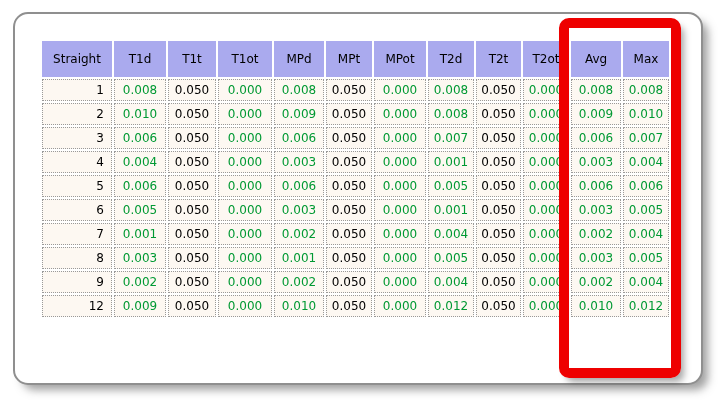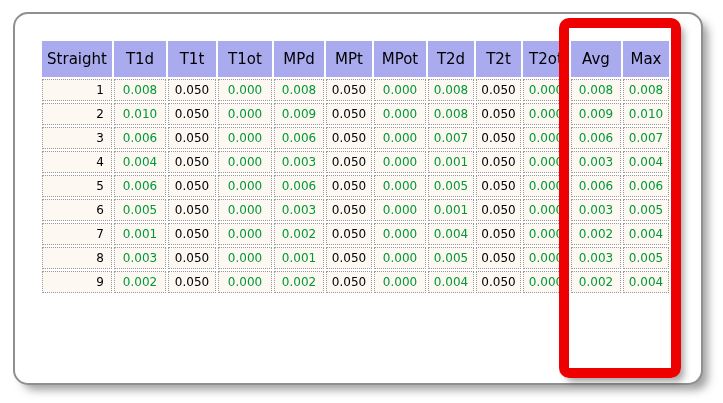--- a/index.html
+++ b/index.html
@@ -21,21 +21,21 @@
   table.stats{
     position:absolute;left:40px;top:39px;z-index:2;
     border-collapse:separate;border-spacing:2px;table-layout:fixed;width:631px;
   }
   col.c0{width:70px}  col.c1{width:52px}  col.c2{width:48px}  col.c3{width:54px}
   col.c4{width:50px}  col.c5{width:46px}  col.c6{width:52px}  col.c7{width:46px}
   col.c8{width:45px}  col.c9{width:46px}  col.c10{width:50px} col.c11{width:46px}
 
   th{
     background:var(--header-bg,#aaaaee);color:var(--header-text,#000);
-    font-size:15px;font-weight:normal;height:36px;padding:0 1px;
+    font-size:12px;font-weight:normal;height:36px;padding:0 1px;
     box-sizing:border-box;vertical-align:middle;
   }
   td{
     box-sizing:border-box;height:22px;padding:0 3px;
     border:1px dotted var(--dotted-border,#999);
     background:var(--cell-bg,#fdf8f2);
     font-size:12px;text-align:center;vertical-align:middle;white-space:nowrap;
   }
   td.rowhead{text-align:right;padding-right:7px;color:#000;}
   td.green{color:var(--green-value,#009933);}
@@ -206,17 +206,31 @@
           <td class="green">0.000</td>
           <td class="green">0.002</td>
           <td class="black">0.050</td>
           <td class="green">0.000</td>
           <td class="green">0.004</td>
           <td class="black">0.050</td>
           <td class="green">0.000</td>
           <td class="green">0.002</td>
           <td class="green">0.004</td>
         </tr>
+        <tr>
+          <td class="rowhead">12</td>
+          <td class="green">0.009</td>
+          <td class="black">0.050</td>
+          <td class="green">0.000</td>
+          <td class="green">0.010</td>
+          <td class="black">0.050</td>
+          <td class="green">0.000</td>
+          <td class="green">0.012</td>
+          <td class="black">0.050</td>
+          <td class="green">0.000</td>
+          <td class="green">0.010</td>
+          <td class="green">0.012</td>
+        </tr>
       </tbody>
   </table>
 
   <div class="highlight"></div>
 </div>
 
 </body></html>

